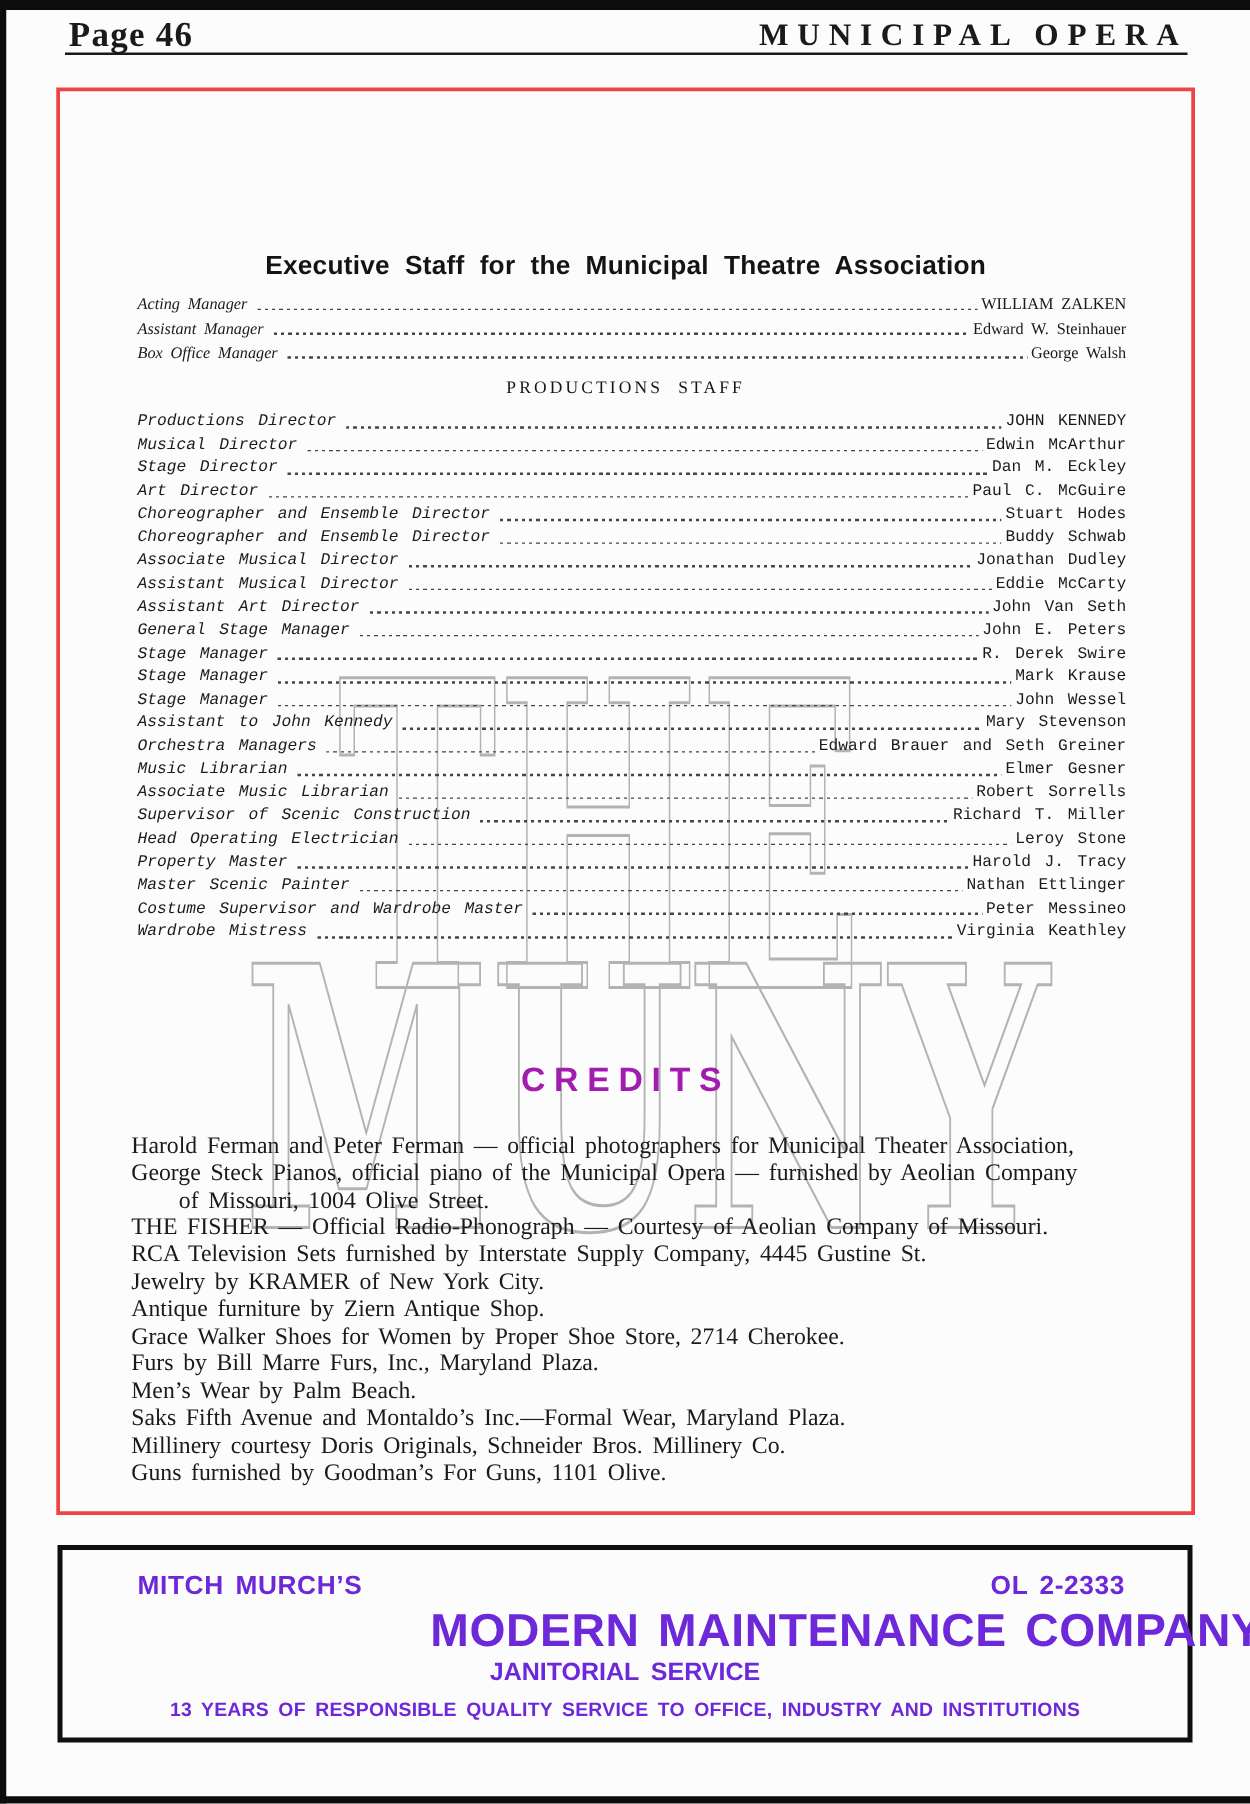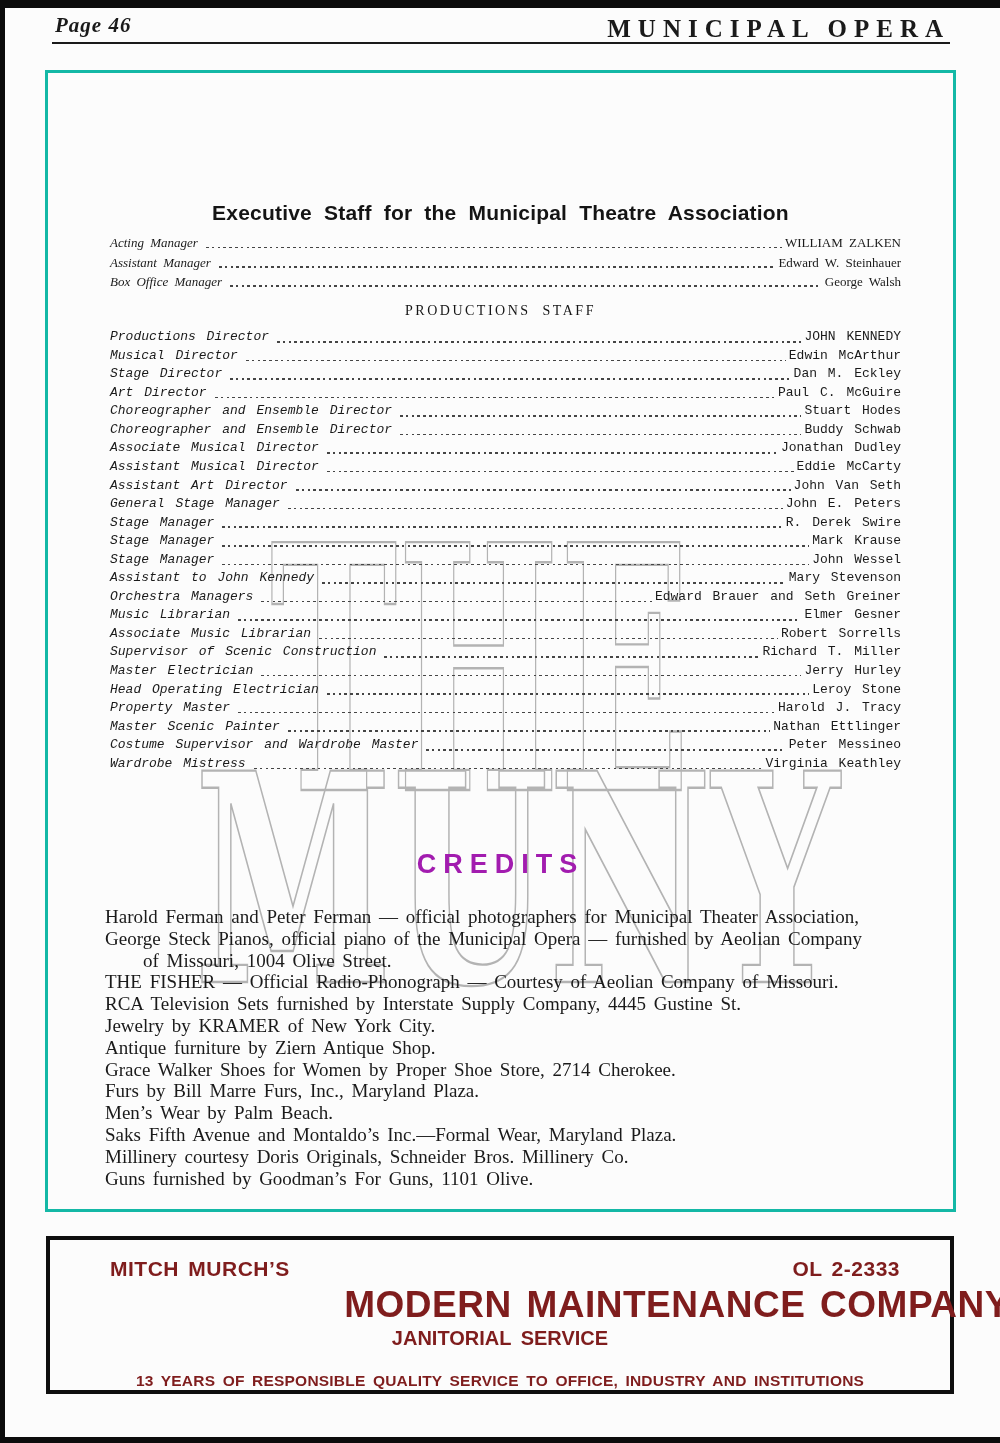--- a/index.html
+++ b/index.html
@@ -9,35 +9,35 @@
     font-family:"Liberation Serif", serif; color:#1a1a1a;
   }
   
   .edge-top    { position:absolute; left:0; top:0;    width:100%; height:8px; background:#0c0c0c; }
   .edge-left   { position:absolute; left:0; top:0;    width:5px;  height:100%; background:#0c0c0c; }
   .edge-bottom { position:absolute; left:0; bottom:0; width:100%; height:6px; background:#0c0c0c; }
 
   
   .header-page {
     position:absolute; left:55px; top:13px;
-    font-size:21px; font-style:italic; font-weight:bold; letter-spacing:1px;
+    font-size:28px; font-weight:bold; letter-spacing:1px;
   }
   .header-pub {
     position:absolute; right:50px; top:15px;
     font-size:25px; font-weight:bold; letter-spacing:7px;
   }
   .header-rule { position:absolute; left:52px; top:42px; width:898px; height:2px; background:#1a1a1a; }
 
   
   .watermark-svg { position:absolute; left:0; top:0; width:1000px; height:1443px; }
 
   
   .main-box {
     position:absolute; left:45px; top:70px; width:905px; height:1136px;
-    border:3px solid #14b8a6; background:transparent;
+    border:3px solid #ef4444; background:transparent;
   }
   .exec-title {
     position:absolute; top:128px; left:0; width:100%; text-align:center;
     font-family:"Liberation Sans", sans-serif; font-weight:bold;
     font-size:21px; word-spacing:6px; letter-spacing:0.2px; color:#141414;
   }
   .exec-rows { position:absolute; top:160px; left:62px; width:791px; }
   .prod-title {
     position:absolute; top:230px; left:0; width:100%; text-align:center;
     font-size:14px; letter-spacing:2.5px; word-spacing:6px; color:#161616;
@@ -59,38 +59,38 @@
     font-size:27px; letter-spacing:7px; color:#a21caf;
   }
   .credits { position:absolute; top:833px; left:57px; width:848px; }
   .credit-line { height:21.8px; font-size:19px; line-height:21.8px; word-spacing:3px; white-space:nowrap; }
   .credit-line.indent { padding-left:38px; }
 
   
   .ad-box {
     position:absolute; left:46px; top:1236px; width:900px; height:150px;
     border:4px solid #0f0f0f; background:transparent;
-    font-family:"Liberation Sans", sans-serif; font-weight:bold; color:#7f1d1d;
+    font-family:"Liberation Sans", sans-serif; font-weight:bold; color:#6d28d9;
   }
   .ad-row {
     position:absolute; top:17px; left:60px; right:50px;
     display:flex; justify-content:space-between;
     font-size:21px; letter-spacing:0.5px; word-spacing:3px;
   }
   .ad-company {
     position:absolute; top:44px; left:16px; width:100%; text-align:right;
     font-size:37px; letter-spacing:0.5px; word-spacing:4px;margin-left:44px;
   }
   .ad-service {
     position:absolute; top:87px; left:0; width:100%; text-align:center;
     font-size:20px; word-spacing:4px;
   }
   .ad-tagline {
     position:absolute; top:120px; left:0; width:100%; text-align:center;
-    font-size:15.5px; font-weight:bold; letter-spacing:0.2px; word-spacing:3px;margin-top:12px;
+    font-size:15.5px; font-weight:bold; letter-spacing:0.2px; word-spacing:3px;
   }
 </style>
 </head>
 <body>
 
 <div class="page">
 
   <svg class="watermark-svg" viewBox="0 0 1000 1443" aria-hidden="true">
     <text x="480" y="790" text-anchor="middle" textLength="420" lengthAdjust="spacingAndGlyphs" font-family="DejaVu Serif, serif" font-weight="bold" font-size="340" fill="none" stroke="#b3b3b3" stroke-width="2.4">THE</text>
     <text x="517" y="982" text-anchor="middle" textLength="645" lengthAdjust="spacingAndGlyphs" font-family="DejaVu Serif, serif" font-weight="bold" font-size="290" fill="none" stroke="#b3b3b3" stroke-width="2.4">MUNY</text>
@@ -234,25 +234,20 @@
           <span class="leader"></span>
           <span class="name">Robert Sorrells</span>
         </div>
 
         <div class="row">
           <span class="role">Supervisor of Scenic Construction</span>
           <span class="leader"></span>
           <span class="name">Richard T. Miller</span>
         </div>
 
-        <div class="row">
-          <span class="role">Master Electrician</span>
-          <span class="leader"></span>
-          <span class="name">Jerry Hurley</span>
-        </div>
 
         <div class="row">
           <span class="role">Head Operating Electrician</span>
           <span class="leader"></span>
           <span class="name">Leroy Stone</span>
         </div>
 
         <div class="row">
           <span class="role">Property Master</span>
           <span class="leader"></span>

